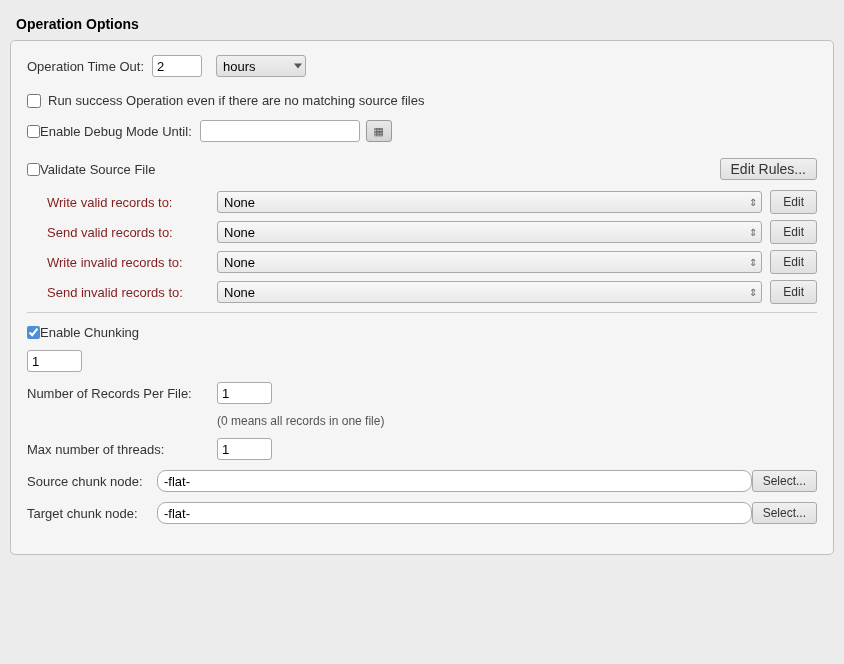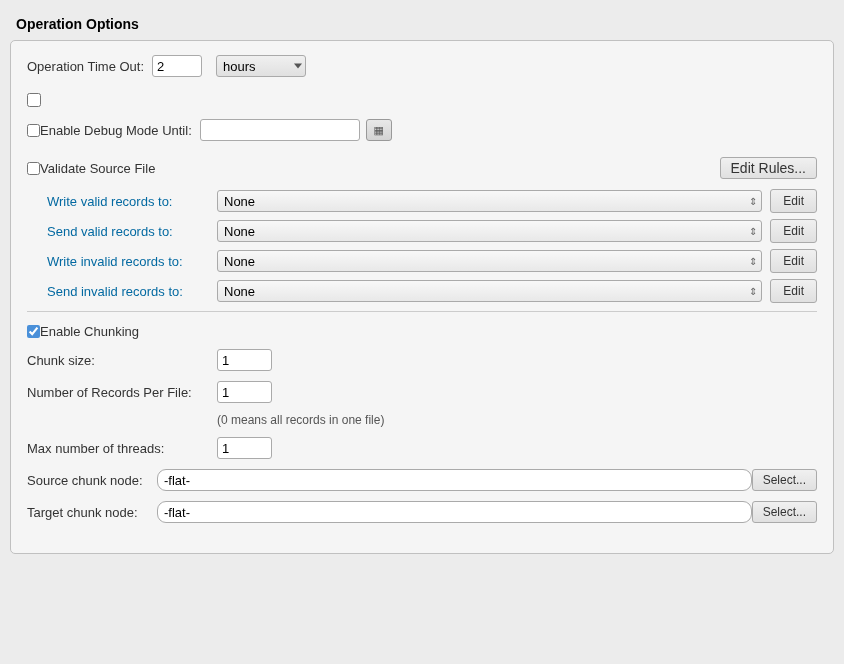--- a/index.html
+++ b/index.html
@@ -171,21 +171,21 @@
     }
 
     .record-row {
       display: flex;
       align-items: center;
       margin-bottom: 6px;
     }
 
     .record-label {
       font-size: 13px;
-      color: #0369a1;
+      color: #7f1d1d;
       width: 170px;
       flex-shrink: 0;
     }
 
     .record-select-wrapper {
       position: relative;
       flex: 1;
     }
 
     .record-select {
@@ -328,20 +328,21 @@
         <select class="timeout-select">
           <option>hours</option>
           <option>minutes</option>
           <option>seconds</option>
         </select>
       </div>
     </div>
 
     <div class="checkbox-row">
       <input type="checkbox" id="run-success-cb" style="">
+      <label class="checkbox-label" for="run-success-cb">Run success Operation even if there are no matching source files</label>
     </div>
 
     <div class="debug-row">
       <input type="checkbox" id="debug-cb" style="">
       <label class="checkbox-label" for="debug-cb">Enable Debug Mode Until:</label>
       <input class="debug-input" type="text" style="">
       <div class="calendar-btn">
         <span>▦</span>
       </div>
     </div>
@@ -397,21 +398,20 @@
     <div class="divider"></div>
 
     <div class="chunking-checkbox-row">
       <input type="checkbox" id="chunking-cb" checked="" style="">
       <label class="checkbox-label" for="chunking-cb">Enable Chunking</label>
     </div>
 
     <div class="chunking-fields">
 
       <div class="field-row">
-        <span class="field-label">Chunk size:</span>
         <input class="field-input" type="text" value="1" style="">
       </div>
 
       <div class="field-row">
         <span class="field-label">Number of Records Per File:</span>
         <input class="field-input" type="text" value="1" style="">
       </div>
 
       <div class="note-text">(0 means all records in one file)</div>
 

